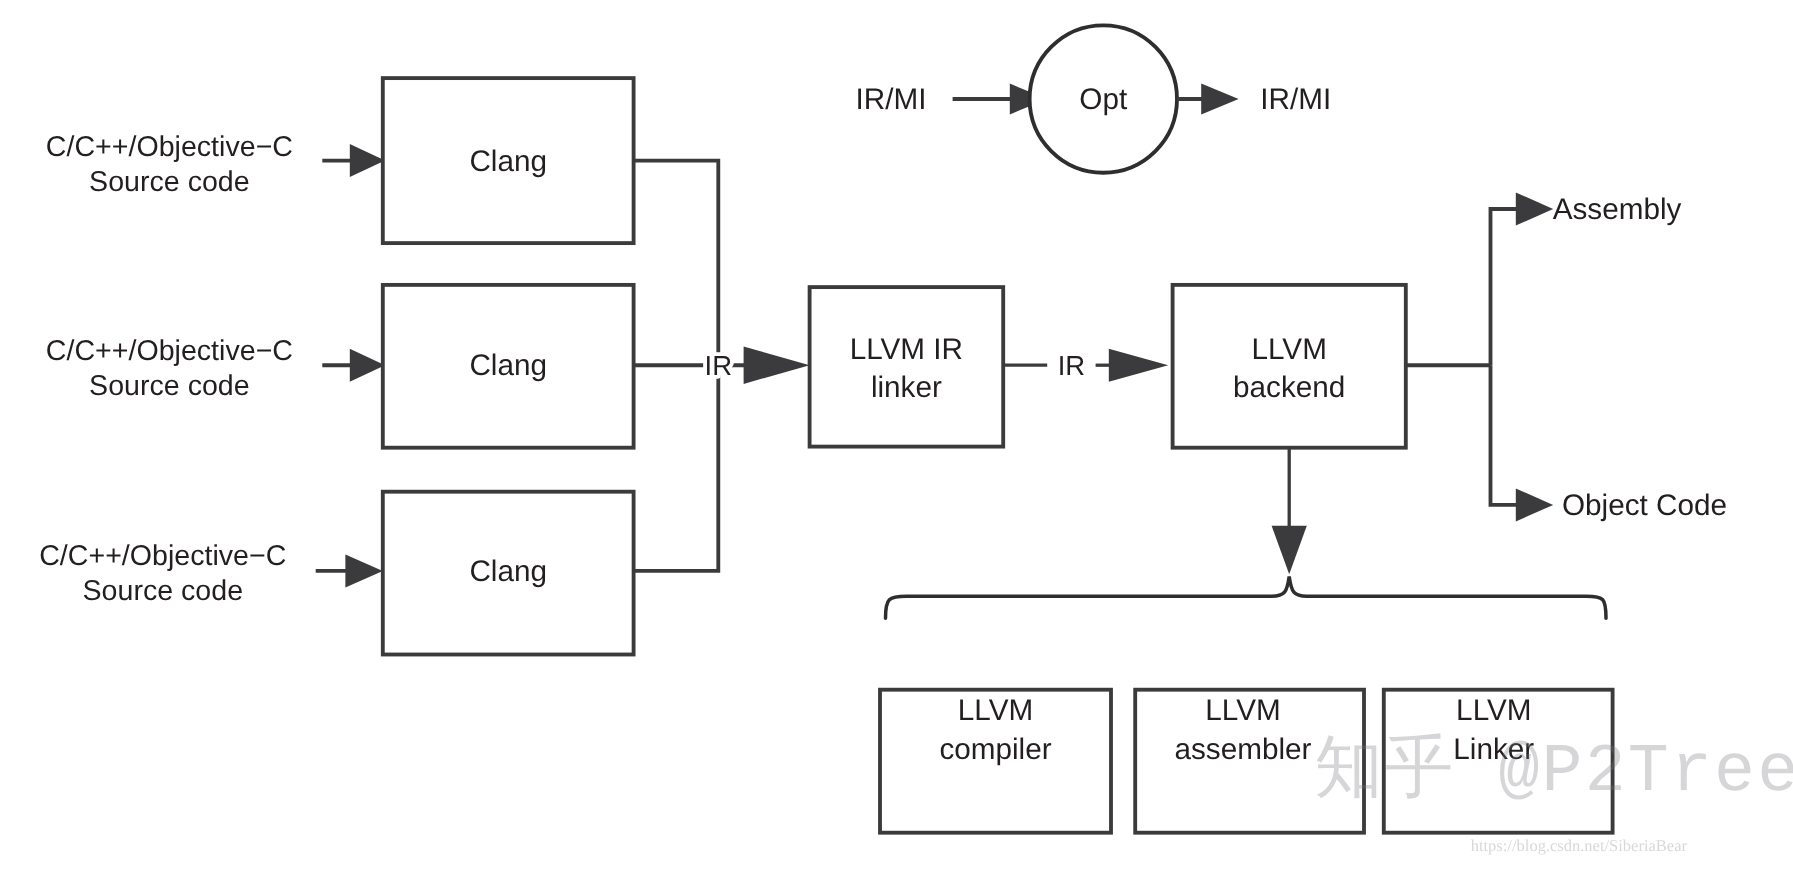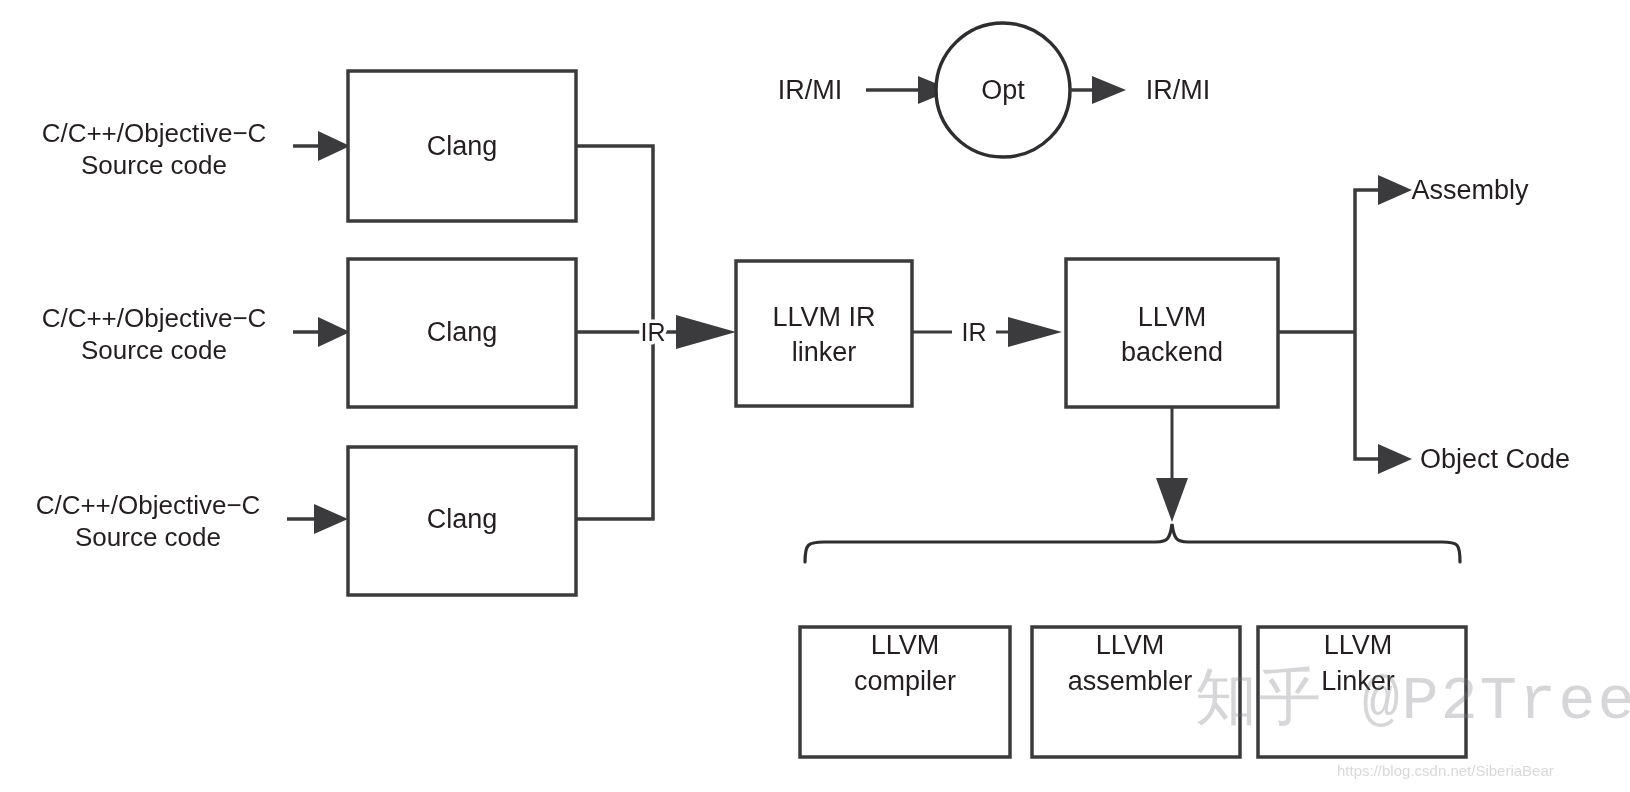--- a/index.html
+++ b/index.html
@@ -92,21 +92,21 @@
     white-space: nowrap;
     user-select: none;
     pointer-events: none;
   }
   #watermark-url {
     position: absolute;
     left: 1337px;
     top: 762px;
     font-size: 15px;
     color: rgba(140,140,145,0.34);
-    font-family: Liberation Sans, sans-serif;
+    font-family: Liberation Serif, serif;
     white-space: nowrap;
     user-select: none;
     pointer-events: none;
   }
 </style>
 </head>
 <body>
 
 <div id="canvas">
 

